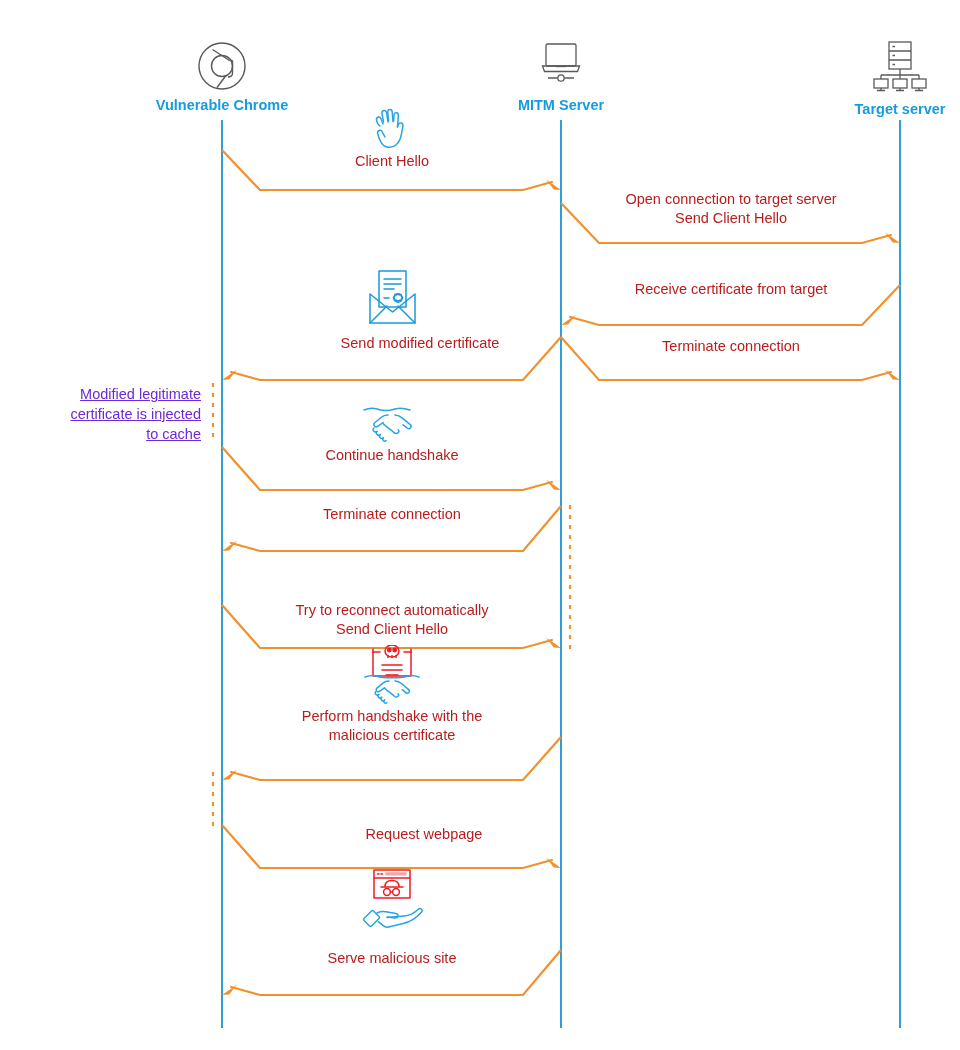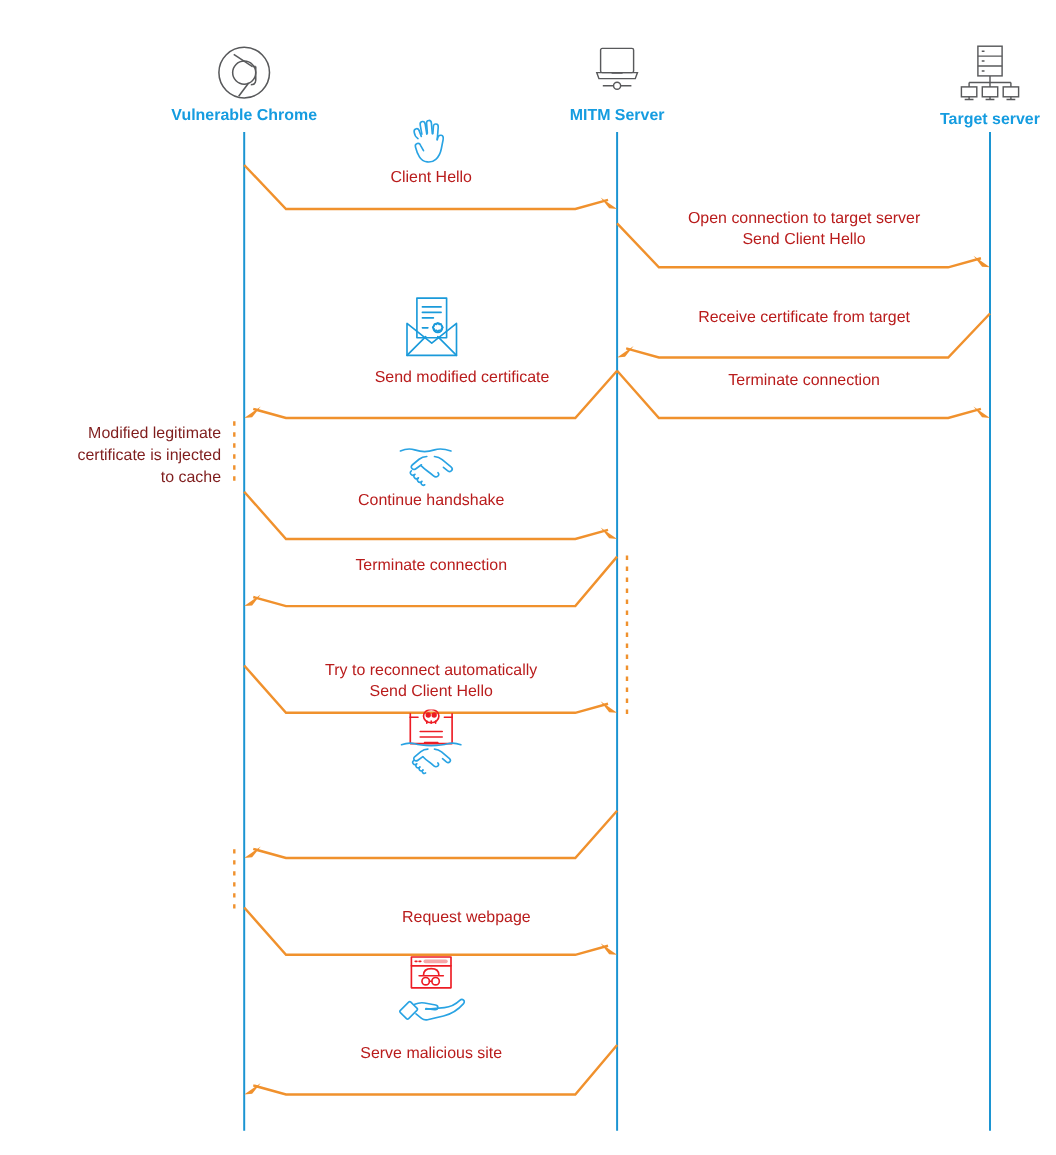--- a/index.html
+++ b/index.html
@@ -43,23 +43,24 @@
     font-size: 14.5px;
     color: #b91c1c;
     text-align: center;
     line-height: 19px;
     white-space: pre-line;
     transform: translateX(-50%);
   }
   .note-label {
     position: absolute;
     font-size: 14.5px;
-    color: #7f1d1d;
+    color: #6d28d9;
     line-height: 20px;
     white-space: pre-line;
+    text-decoration: underline;
   }
   .note-left {
     text-align: right;
     transform: translateX(-100%);
   }
   .note-right {
     text-align: left;
   }
   .icon-box {
     position: absolute;
@@ -261,20 +262,22 @@
   <div class="msg-label" style="left:392px; top:152px;">Client Hello</div>
   <div class="msg-label" style="left:731px; top:190px;">Open connection to target server
 Send Client Hello</div>
   <div class="msg-label" style="left:731px; top:280px;">Receive certificate from target</div>
   <div class="msg-label" style="left:392px; top:334px;margin-left:28px;">Send modified certificate</div>
   <div class="msg-label" style="left:731px; top:337px;">Terminate connection</div>
   <div class="msg-label" style="left:392px; top:446px;">Continue handshake</div>
   <div class="msg-label" style="left:392px; top:505px;">Terminate connection</div>
   <div class="msg-label" style="left:392px; top:601px;">Try to reconnect automatically
 Send Client Hello</div>
+  <div class="msg-label" style="left:392px; top:707px;">Perform handshake with the
+malicious certificate</div>
   <div class="msg-label" style="left:392px; top:825px;margin-left:32px;">Request webpage</div>
   <div class="msg-label" style="left:392px; top:949px;">Serve malicious site</div>
 
   <div class="note-label note-left" style="left:201px; top:384px;">Modified legitimate
 certificate is injected
 to cache</div>
 
 </div>
 
 </body></html>

